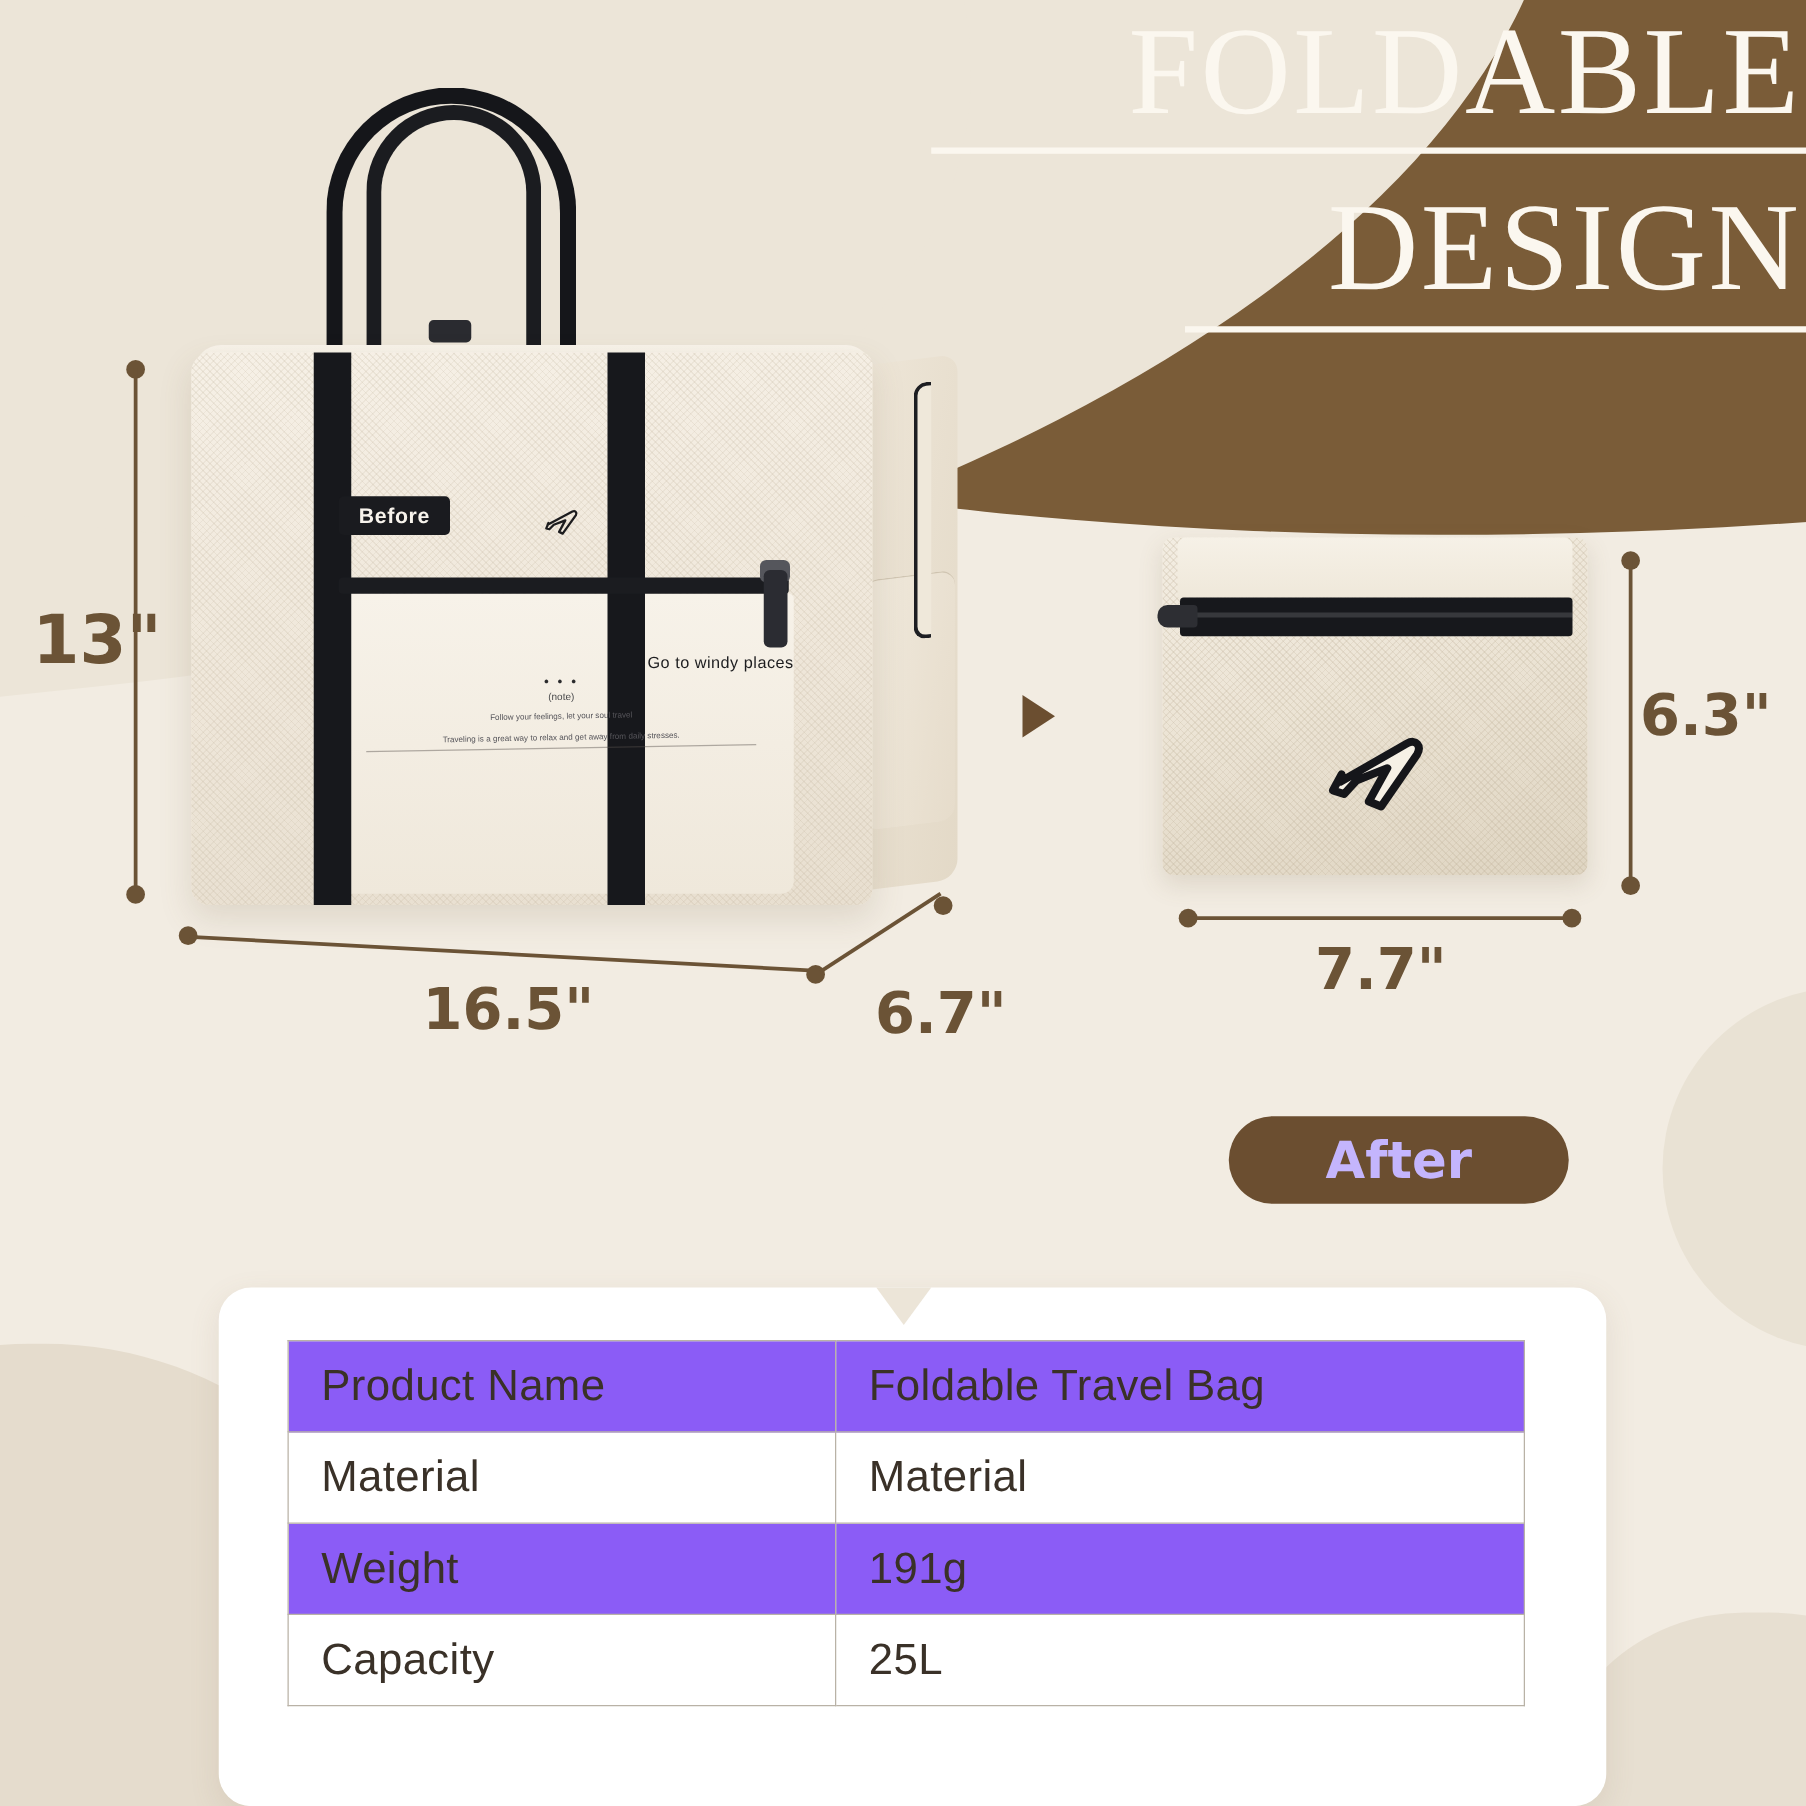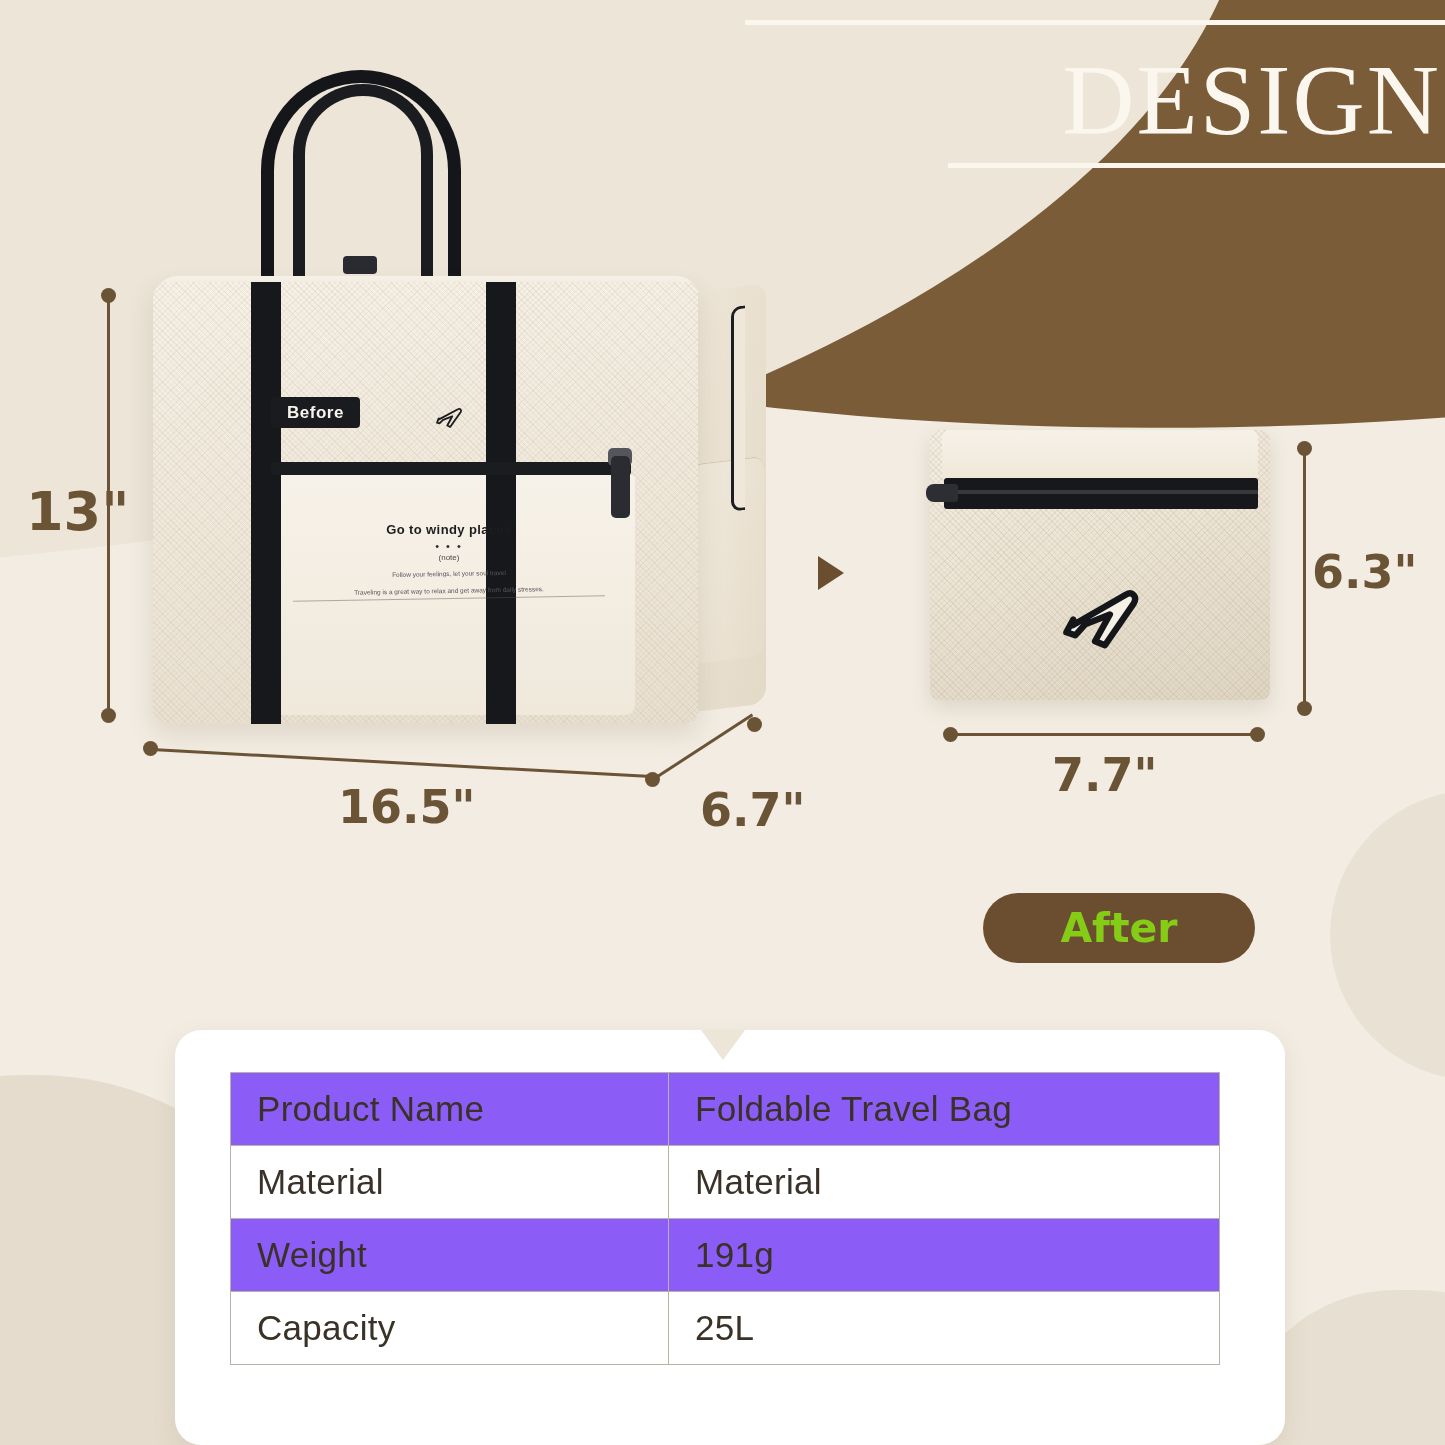--- a/index.html
+++ b/index.html
@@ -157,21 +157,21 @@
   }
 
   .plane-icon-bag { position:absolute; left:288px; top:330px; width:34px; height:34px; }
 
   .pocket-panel {
     position:absolute; left:120px; top:405px; width:372px; height:240px;
     background:linear-gradient(180deg,#f7f2e9,#efe8db);
     border-radius:4px 4px 10px 10px;
   }
   .pocket-text { position:absolute; left:120px; top:452px; width:372px; text-align:center; }
-  .pocket-line1 { font-size:13px; color:#1d1d1f; font-weight:700; letter-spacing:.4px; }
+  .pocket-line1 { font-size:13px; color:#1d1d1f; font-weight:400; letter-spacing:.4px;text-align:right; }
   .pocket-dots { font-size:11px; color:#2a2a2c; letter-spacing:2px; margin-top:3px; }
   .pocket-note { font-size:8px; color:#4a4a4c; margin-top:1px; }
   .pocket-fine {
     font-size:6.5px; color:#56555a; line-height:1.35; margin-top:8px;
     transform:rotate(-1.1deg); white-space:nowrap;
   }
   .pocket-underline {
     position:absolute; left:150px; top:528px; width:312px; height:1px;
     background:rgba(90,85,80,.45); transform:rotate(-1deg);
   }
@@ -233,21 +233,21 @@
   .badge {
     position:absolute; display:flex; align-items:center; justify-content:center;
     border-radius:40px; font-weight:700; font-family:"DejaVu Sans", sans-serif;
   }
   .badge-before {
     left:193px; top:893px; width:322px; height:70px;
     background:#d9d3c2; color:#6b4e30; font-size:41px;
   }
   .badge-after {
     left:983px; top:893px; width:272px; height:70px;
-    background:#6b4e30; color:#84cc16; font-size:41px;
+    background:#6b4e30; color:#c4b5fd; font-size:41px;
   }
 
   
   .spec-card {
     position:absolute; left:175px; top:1030px; width:1110px; height:415px;
     background:#ffffff; border-radius:26px;
     box-shadow:0 8px 24px rgba(130,110,80,.12);
   }
   .spec-notch {
     position:absolute; left:701px; top:1030px; width:0; height:0;
@@ -276,20 +276,21 @@
 
   <div class="bg-base"></div>
   <div class="bg-brown"></div>
   <div class="bg-cream-wave"></div>
   <div class="bg-cream-wave2"></div>
   <div class="bg-blob-left"></div>
   <div class="bg-blob-right"></div>
   <div class="bg-blob-bottomright"></div>
 
   <div class="headline">
+    <div class="line1">FOLDABLE</div>
     <div class="rule r1"></div>
     <div class="line2">DESIGN</div>
     <div class="rule r2"></div>
   </div>
 
   <div class="bag-wrap">
     <div class="handle-loop"></div>
     <div class="handle-loop2"></div>
     <div class="handle-clip"></div>
 

